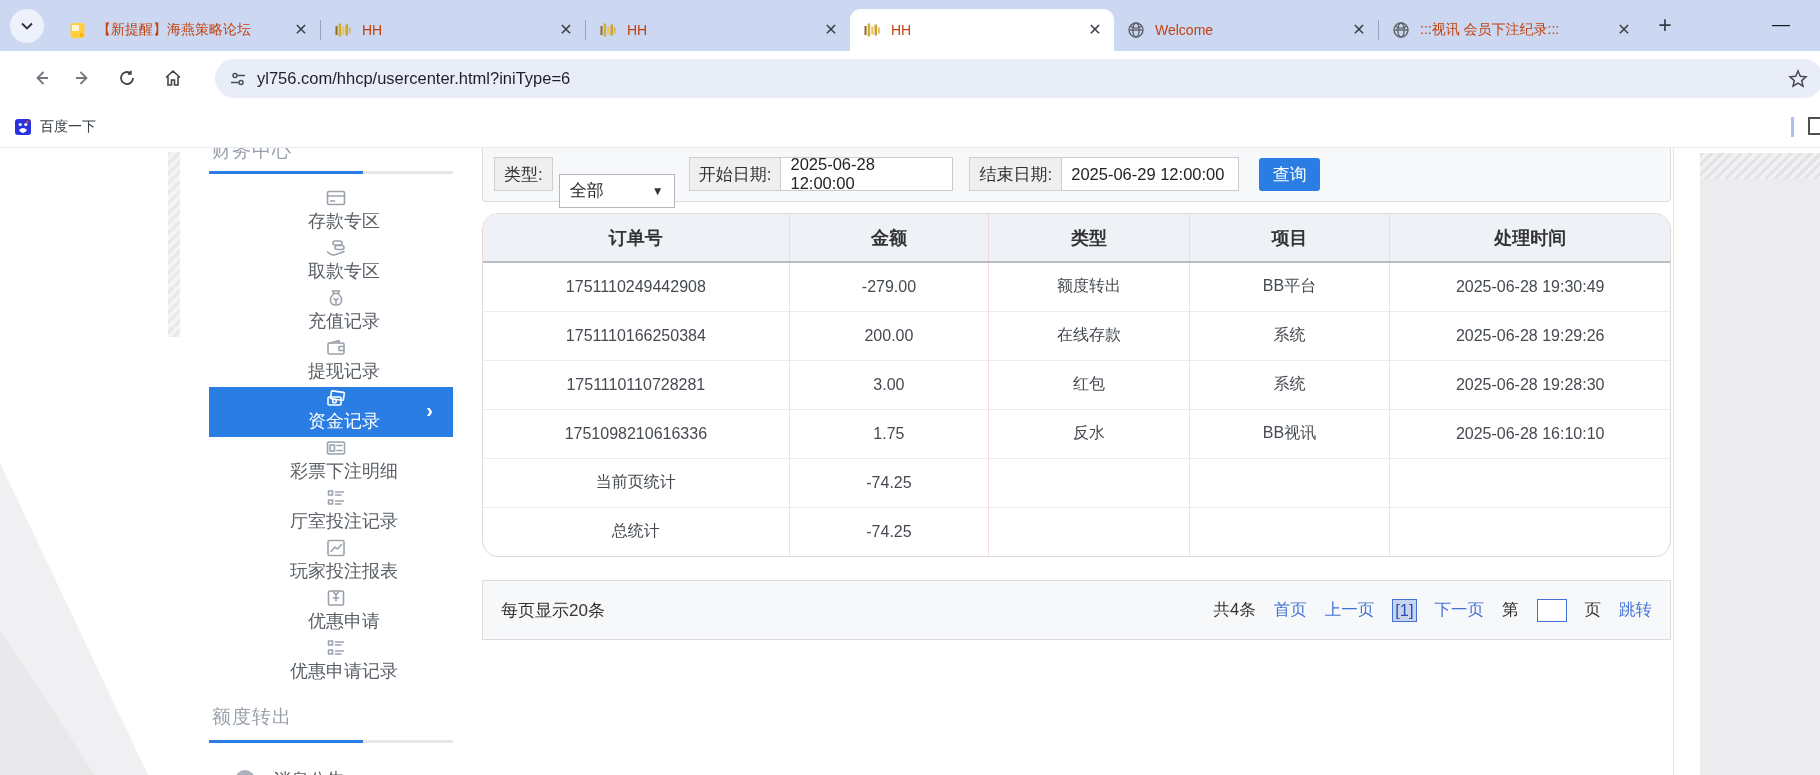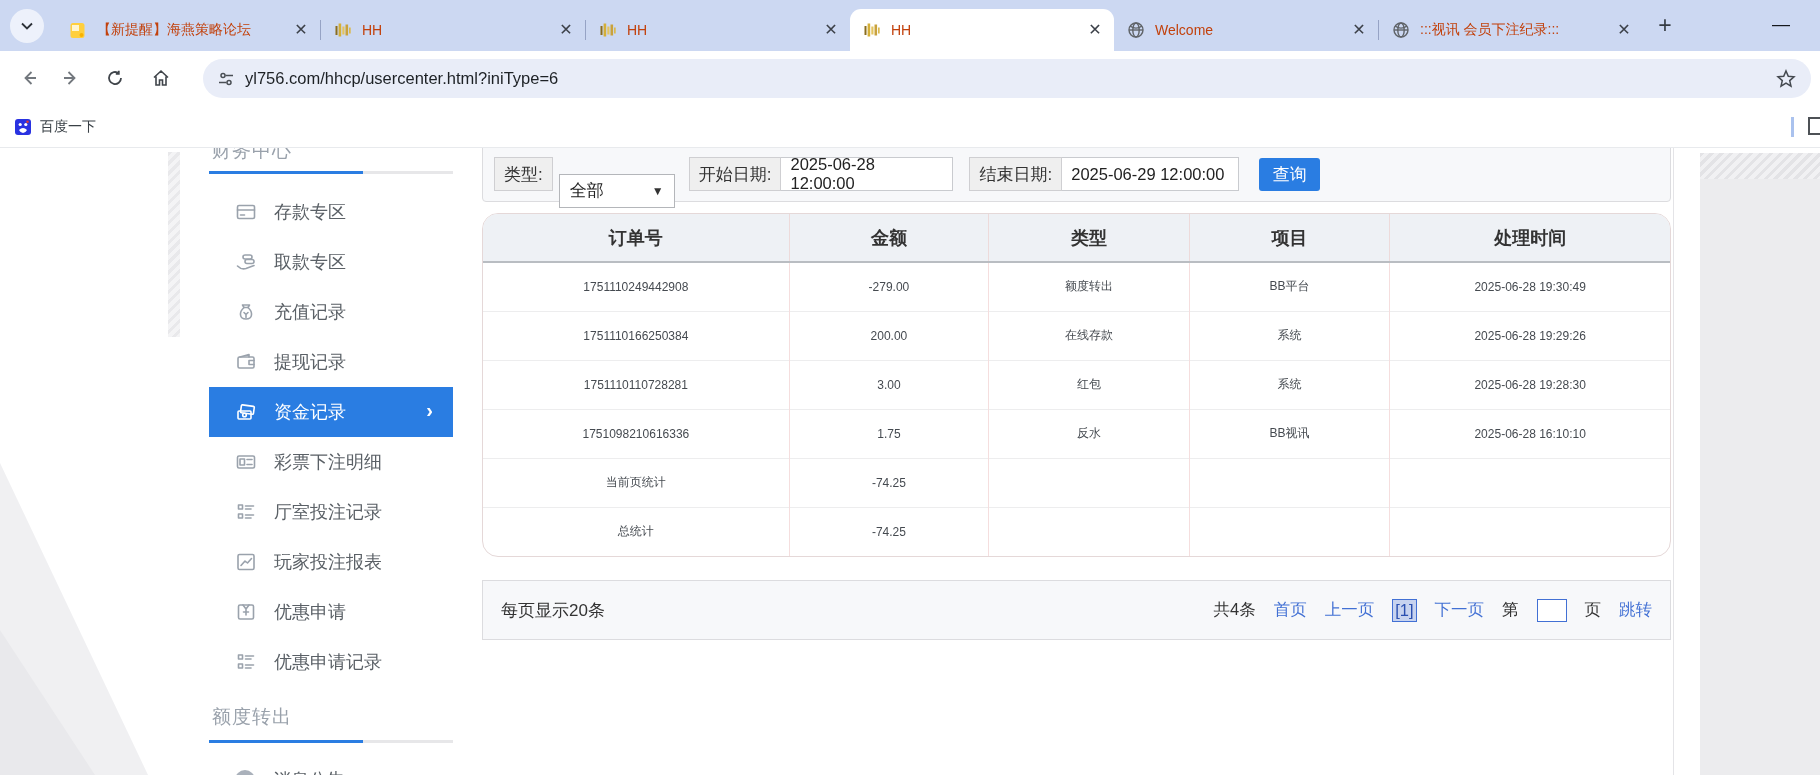--- a/index.html
+++ b/index.html
@@ -18,21 +18,21 @@
   .tab .title { flex:1; font-size:14px; white-space:nowrap; overflow:hidden; color:#c2410c; }
   .tab .close { width:18px; height:18px; margin-left:8px; flex:none; font-size:16px; line-height:17px;
     text-align:center; color:#3c4149; }
   .tab-divider { width:1px; height:20px; background:#96a3c5; align-self:center; flex:none; }
   .newtab { position:absolute; left:1652px; top:13px; width:26px; height:26px; font-size:23px;
     color:#343a42; text-align:center; line-height:24px; }
   .win-min { position:absolute; left:1766px; top:10px; width:30px; height:30px; color:#15181d;
     font-size:18px; text-align:center; line-height:28px; }
 
   
-  #urlrow { position:absolute; left:0; top:51px; width:1676px; height:55px; background:#fff; }
+  #urlrow { position:absolute; left:12px; top:51px; width:1676px; height:55px; background:#fff; }
   .nav-ic { position:absolute; top:10px; width:34px; height:34px; display:flex; align-items:center;
     justify-content:center; }
   #omnibox { position:absolute; left:203px; top:8px; width:1608px; height:39px; background:#e9edf8;
     border-radius:20px; display:flex; align-items:center; padding:0 14px; }
   #omnibox .url { font-size:16.5px; color:#1d2125; margin-left:10px; flex:1; }
   
   #bmrow { position:absolute; left:0; top:106px; width:1820px; height:42px; background:#fff;
     border-bottom:1px solid #e8eaed; }
   .bookmark { position:absolute; left:14px; top:7px; height:28px; display:flex; align-items:center; }
   .bookmark .blabel { font-size:14px; color:#394046; margin-left:8px; }
@@ -54,21 +54,21 @@
 
   
   #sidebar { position:absolute; left:209px; top:0; width:244px; height:627px; }
   .side-sec { position:absolute; left:3px; font-size:19px; color:#99a1ab; letter-spacing:1px; }
   #sec1-label { top:-10px; }
   #sec2-label { top:556px; }
   .side-rule { position:absolute; left:0; width:244px; height:3px; background:#e7e7e9; }
   .side-rule .blue { position:absolute; left:0; top:0; width:154px; height:3px; background:#2a7de2; }
   #rule1 { top:23px; } #rule2 { top:592px; }
   #side-items { position:absolute; left:0; top:39px; width:244px; }
-  .side-item { height:50px; display:flex; align-items:center; padding-left:26px; color:#5a6066; position:relative; }
+  .side-item { height:50px; display:flex; align-items:center; padding-left:26px; color:#5a6066; position:relative;flex-direction:column; }
   .side-item .s-icon { width:22px; height:22px; margin-right:17px; flex:none; color:#9aa2ac; }
   .side-item .s-label { font-size:18px; }
   .side-item.active { background:#2a7de2; color:#fff; }
   .side-item.active .s-icon { color:#fff; }
   .side-item .chev { display:none; }
   .side-item.active .chev { display:block; position:absolute; right:20px; top:12px; font-size:20px;
     color:#fff; font-weight:bold; }
   #side-partial { position:absolute; left:0; top:607px; width:244px; height:20px; overflow:hidden; }
   #side-partial .row { height:50px; display:flex; align-items:center; padding-left:26px; color:#5a6066; }
   #side-partial .dot { width:20px; height:20px; border-radius:50%; background:#aab1bb; margin-right:18px; }
@@ -90,21 +90,21 @@
   .gap14 { width:14px; } .gap16 { width:16px; }
   #search-btn { width:61px; height:33px; background:#2a7de2; color:#fff; border:none; border-radius:3px;
     font-size:17px; margin-left:20px; font-family:inherit; }
 
   #table-wrap { position:absolute; left:0; top:65px; width:1189px; border:1px solid #e5d8d8;
     border-radius:16px; overflow:hidden; background:#fff; }
   table { width:100%; border-collapse:collapse; table-layout:fixed; }
   th { height:48px; background:#eef1f5; font-size:18px; font-weight:bold; color:#333;
     border-bottom:2px solid #b9bdc2; border-left:1px solid #eddada; text-align:center; }
   th:first-child { border-left:none; }
-  td { height:49px; text-align:center; font-size:12px; color:#454a50;
+  td { height:49px; text-align:center; font-size:16px; color:#454a50;
     border-left:1px solid #f5dede; border-top:1px solid #ededee; }
   td:first-child { border-left:none; }
   tbody tr:first-child td { border-top:none; }
 
   #pager { position:absolute; left:0; top:432px; width:1189px; height:60px; background:#f7f8fa;
     border:1px solid #dcdcdf; border-radius:0; display:flex; align-items:center;
     justify-content:space-between; padding:0 18px; }
   #pager .left { font-size:17px; color:#333; }
   #pager .right { display:flex; align-items:center; gap:18px; font-size:16.5px; color:#333; }
   .plink { color:#4270d4; }

